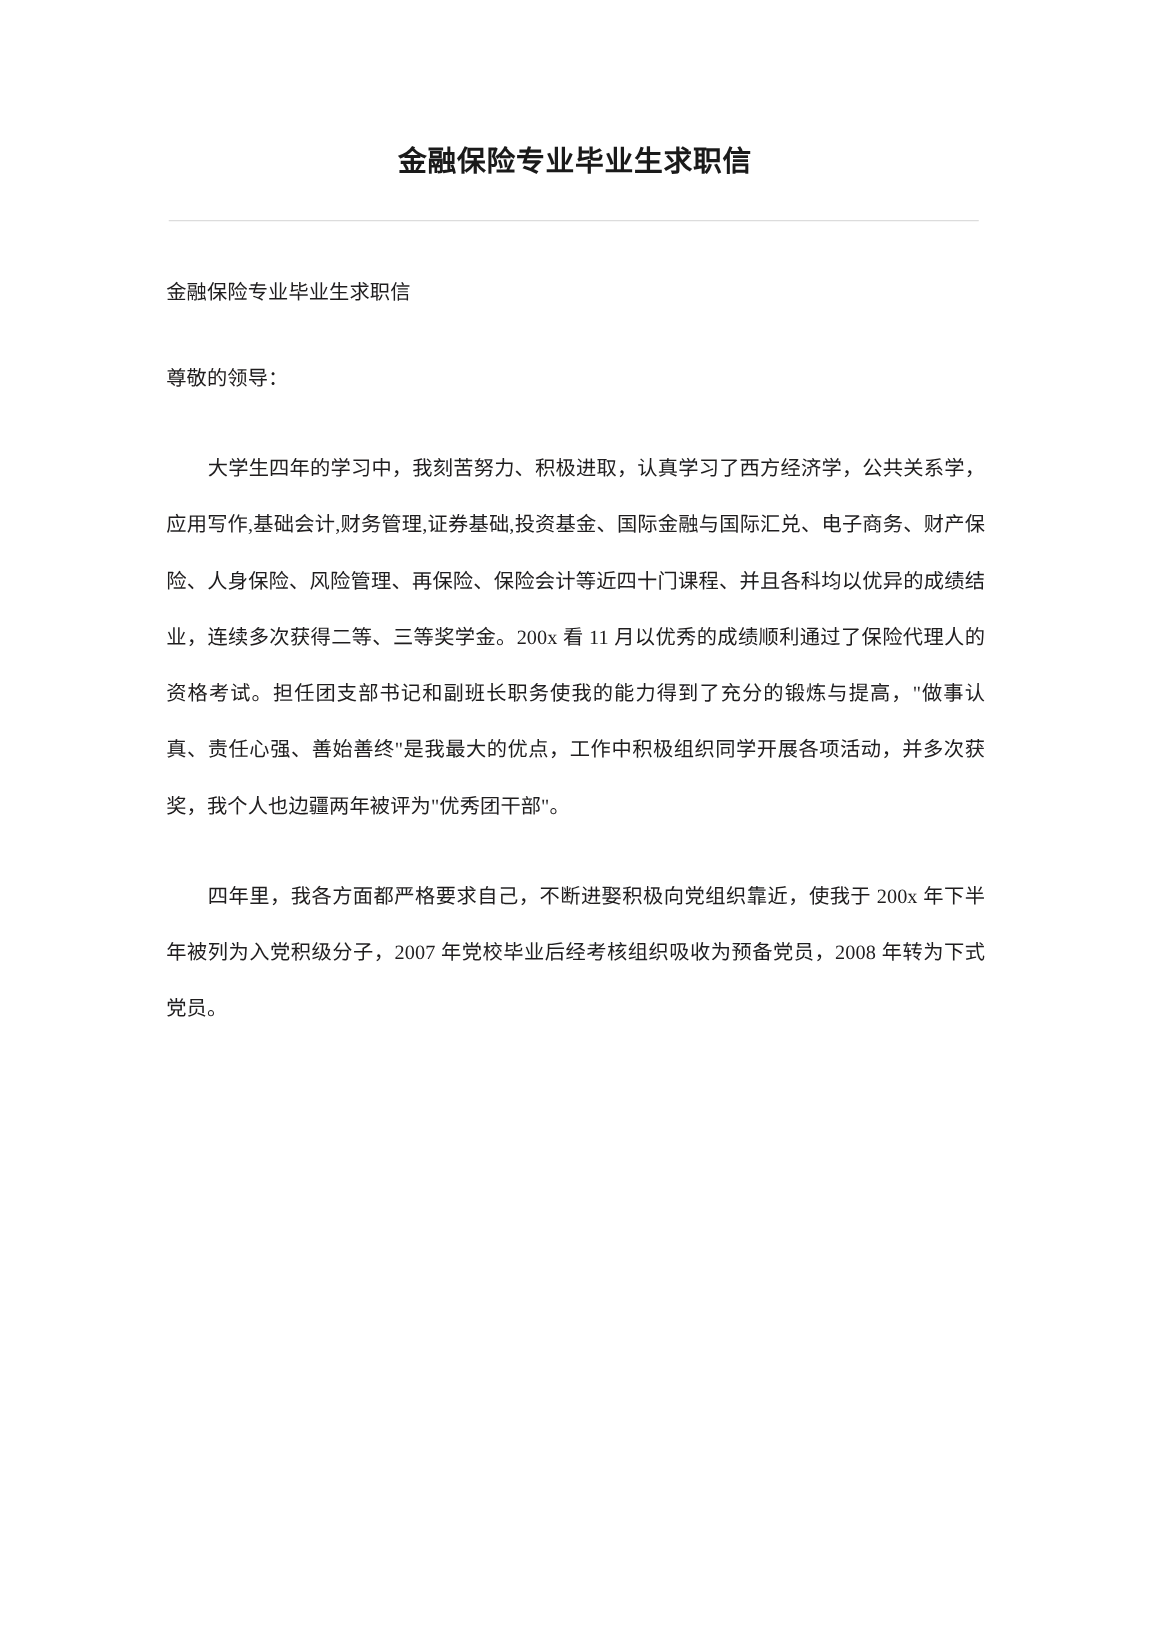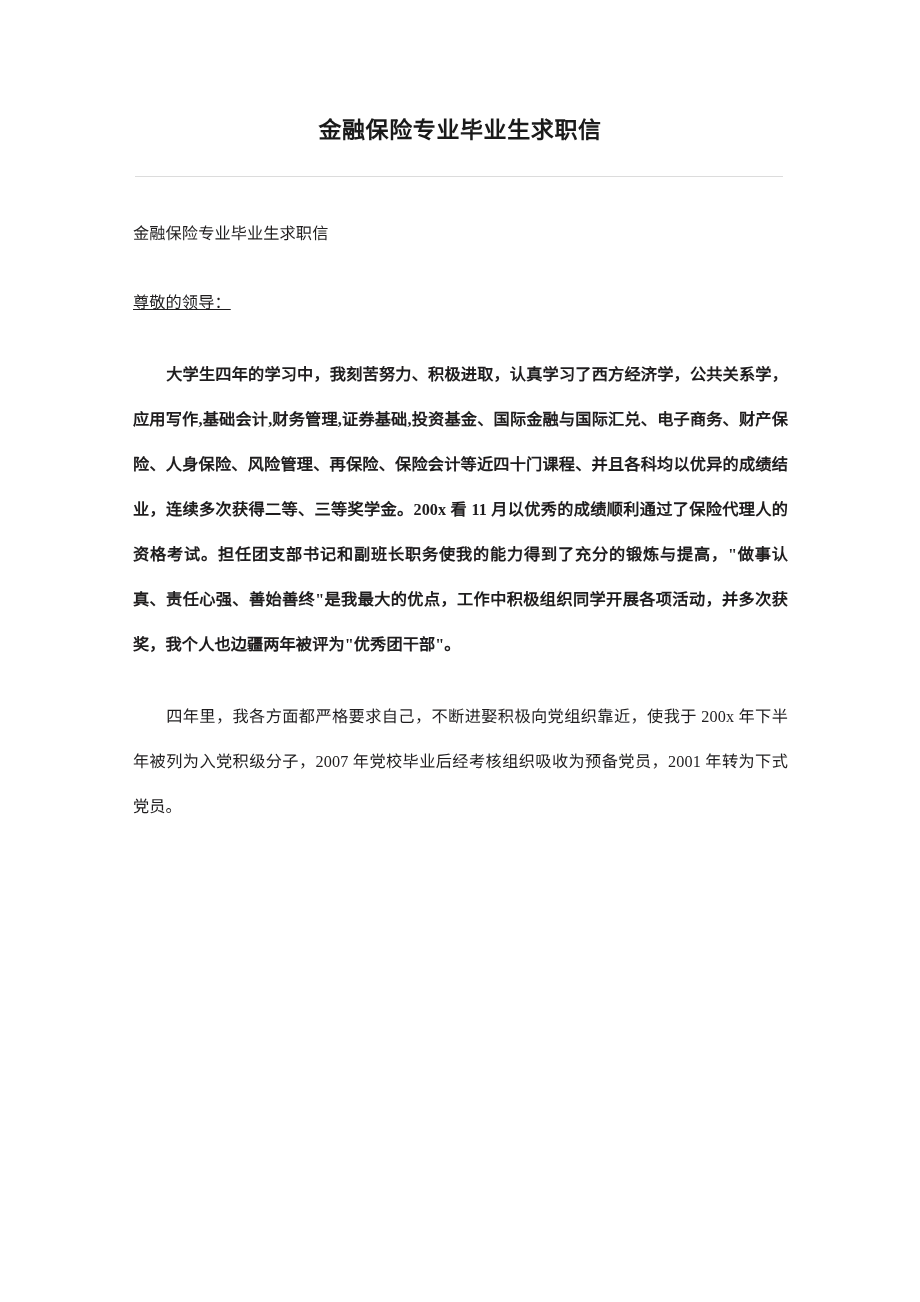--- a/index.html
+++ b/index.html
@@ -69,34 +69,33 @@
     color: #1f1d1e;
     letter-spacing: 0.1px;
   }
 
   .para.lead {
     margin-top: 12px;
   }
 
   .para.salutation {
     margin-top: 24px;
-    text-decoration: underline;
   }
 
   .para.greeting {
     margin-top: 24px;
   }
 
   .para.indent {
     text-indent: 2.05em;
     margin-top: 24px;
   }
 
   .para.block-1 { margin-top: 28px; }
-  .para.block-2 { margin-top: 27px; font-weight: bold; }
+  .para.block-2 { margin-top: 27px; }
   .para.block-3 { margin-top: 27px; }
 </style>
 </head>
 <body>
 
 <div class="page">
 
   <h1 class="doc-title">金融保险专业毕业生求职信</h1>
 
   <div class="title-rule"></div>
@@ -104,17 +103,17 @@
   <div class="body-area">
 
     <p class="para lead">金融保险专业毕业生求职信</p>
 
     <p class="para salutation">尊敬的领导：</p>
 
 
 
     <p class="para indent block-2">大学生四年的学习中，我刻苦努力、积极进取，认真学习了西方经济学，公共关系学，应用写作,基础会计,财务管理,证券基础,投资基金、国际金融与国际汇兑、电子商务、财产保险、人身保险、风险管理、再保险、保险会计等近四十门课程、并且各科均以优异的成绩结业，连续多次获得二等、三等奖学金。200x 看 11 月以优秀的成绩顺利通过了保险代理人的资格考试。担任团支部书记和副班长职务使我的能力得到了充分的锻炼与提高，"做事认真、责任心强、善始善终"是我最大的优点，工作中积极组织同学开展各项活动，并多次获奖，我个人也边疆两年被评为"优秀团干部"。</p>
 
-    <p class="para indent block-3">四年里，我各方面都严格要求自己，不断进娶积极向党组织靠近，使我于 200x 年下半年被列为入党积级分子，2007 年党校毕业后经考核组织吸收为预备党员，2001 年转为下式党员。</p>
+    <p class="para indent block-3">四年里，我各方面都严格要求自己，不断进娶积极向党组织靠近，使我于 200x 年下半年被列为入党积级分子，2007 年党校毕业后经考核组织吸收为预备党员，2008 年转为下式党员。</p>
 
   </div>
 
 </div>
 
 </body></html>

